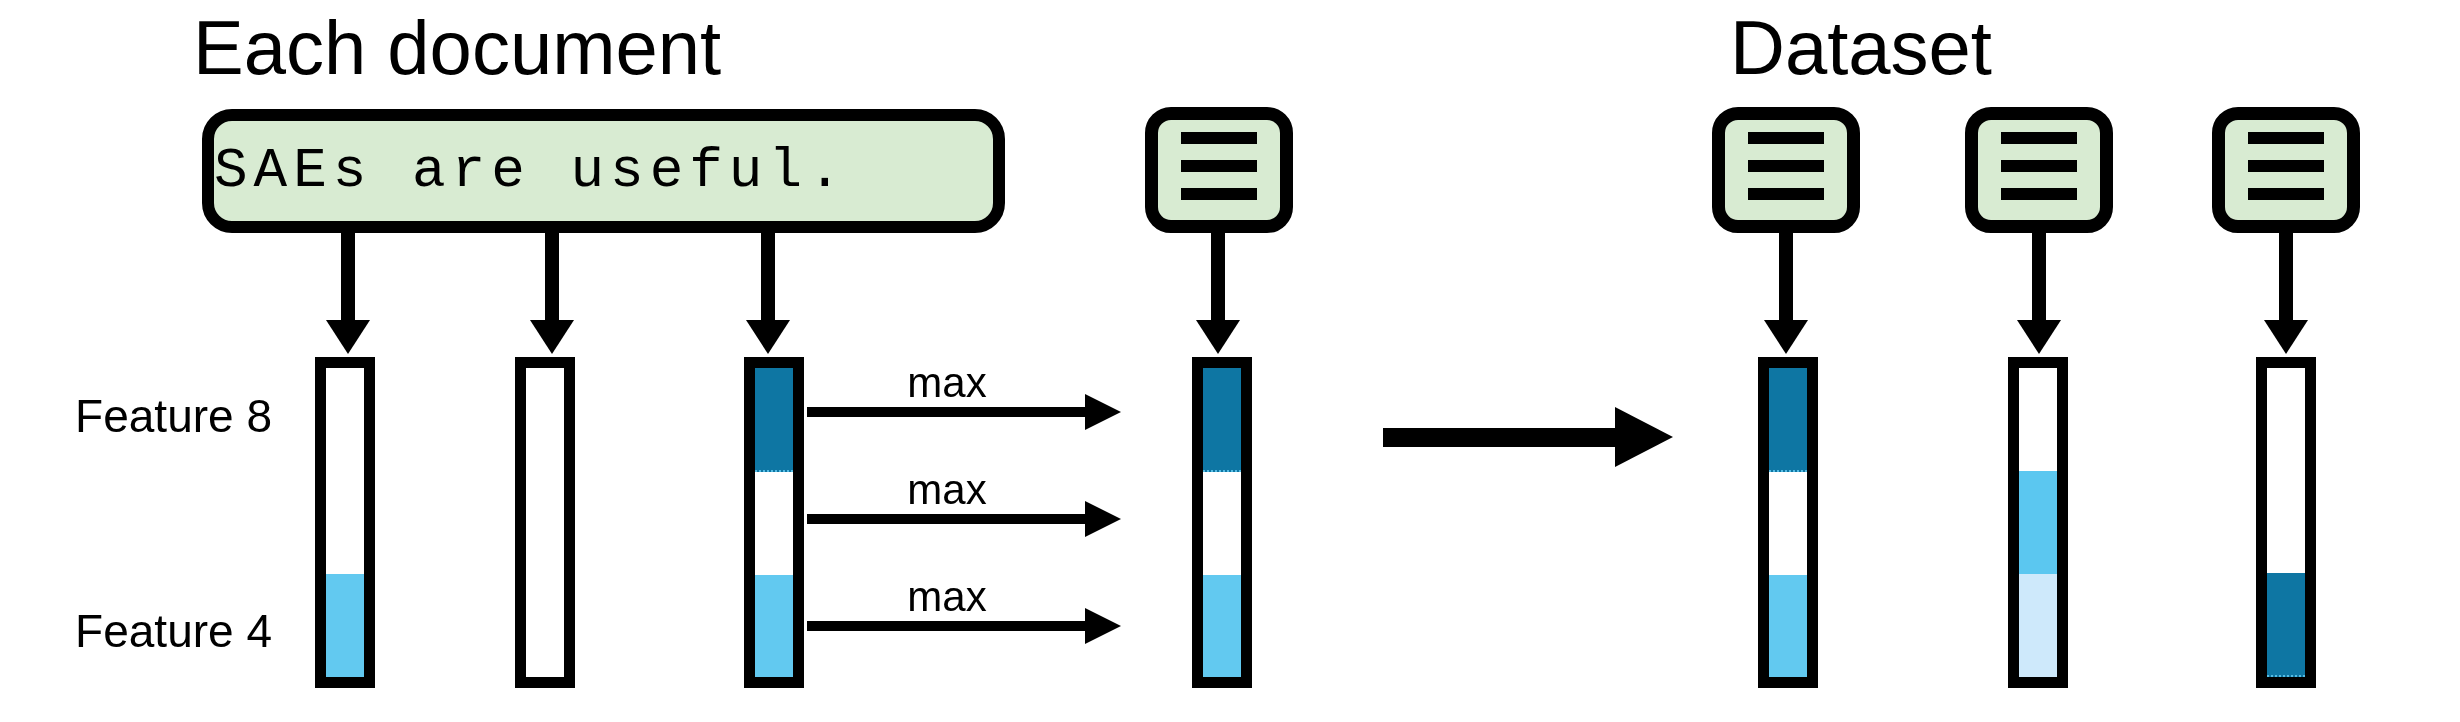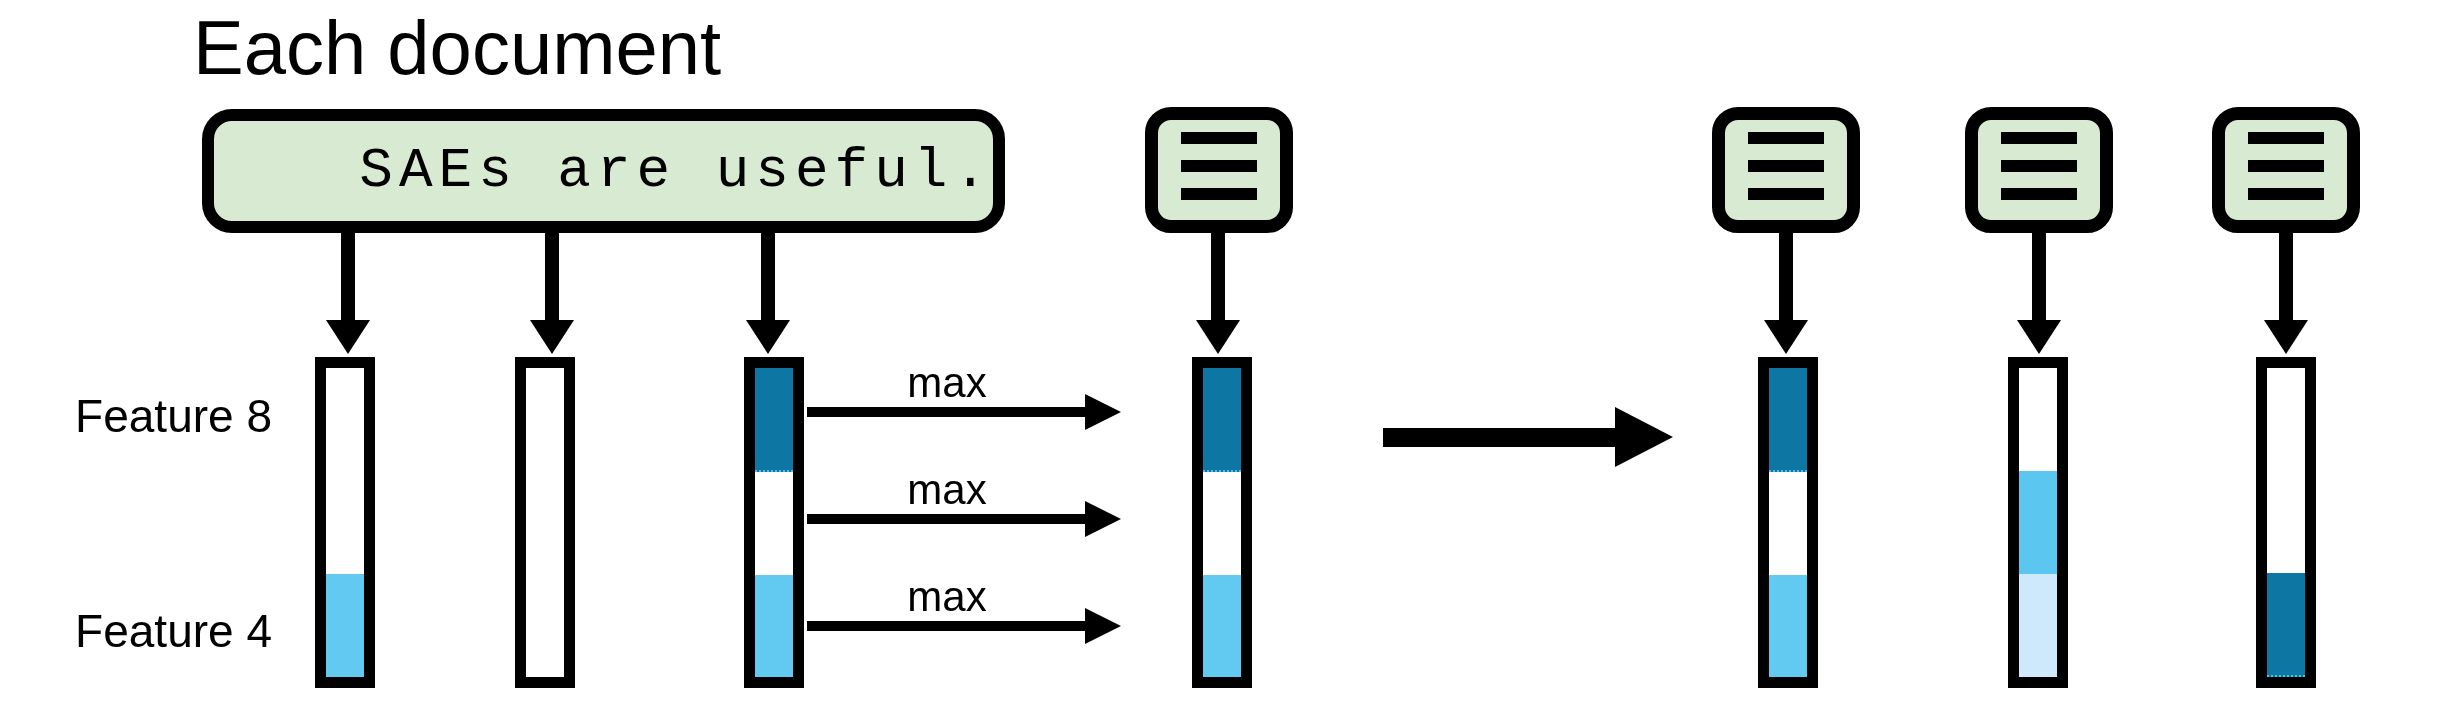--- a/index.html
+++ b/index.html
@@ -9,21 +9,21 @@
   }
   .title {
     position:absolute; top:8px; font-size:76px; font-weight:500;
     color:#000; letter-spacing:0px; white-space:nowrap; line-height:1.05;
   }
   .title-left { left:193px; }
   .title-right { left:1730px; }
   .sentence-box {
     position:absolute; left:202px; top:109px; width:803px; height:124px;
     box-sizing:border-box; background:#D8EBD2; border:12px solid #000;
-    border-radius:30px; display:flex; align-items:center; justify-content:flex-end;
+    border-radius:30px; display:flex; align-items:center; justify-content:flex-start;
   }
   .sentence-text {
     font-family:"Liberation Mono", "DejaVu Sans Mono", monospace;
     font-size:56px; letter-spacing:6px; color:#000; white-space:nowrap;
   }
   .feature-label {
     position:absolute; left:40px; width:232px; text-align:right;
     font-size:46px; color:#000; line-height:1; white-space:nowrap;
   }
   .feat1 { top:393px; } .feat2 { top:498px; } .feat3 { top:608px; }
@@ -70,20 +70,21 @@
     border-top:30px solid transparent; border-bottom:30px solid transparent;
     border-left:58px solid #000;
   }
 </style>
 </head>
 <body>
 
 <div class="canvas">
 
   <div class="title title-left">Each document</div>
+  <div class="title title-right">Dataset</div>
 
   <div class="sentence-box">
     <span class="sentence-text">SAEs are useful.</span>
   </div>
 
   <div class="varrow" style="left:326px;">
       <div class="vstem"></div>
       <div class="vhead"></div>
     </div>
   <div class="varrow" style="left:530px;">

